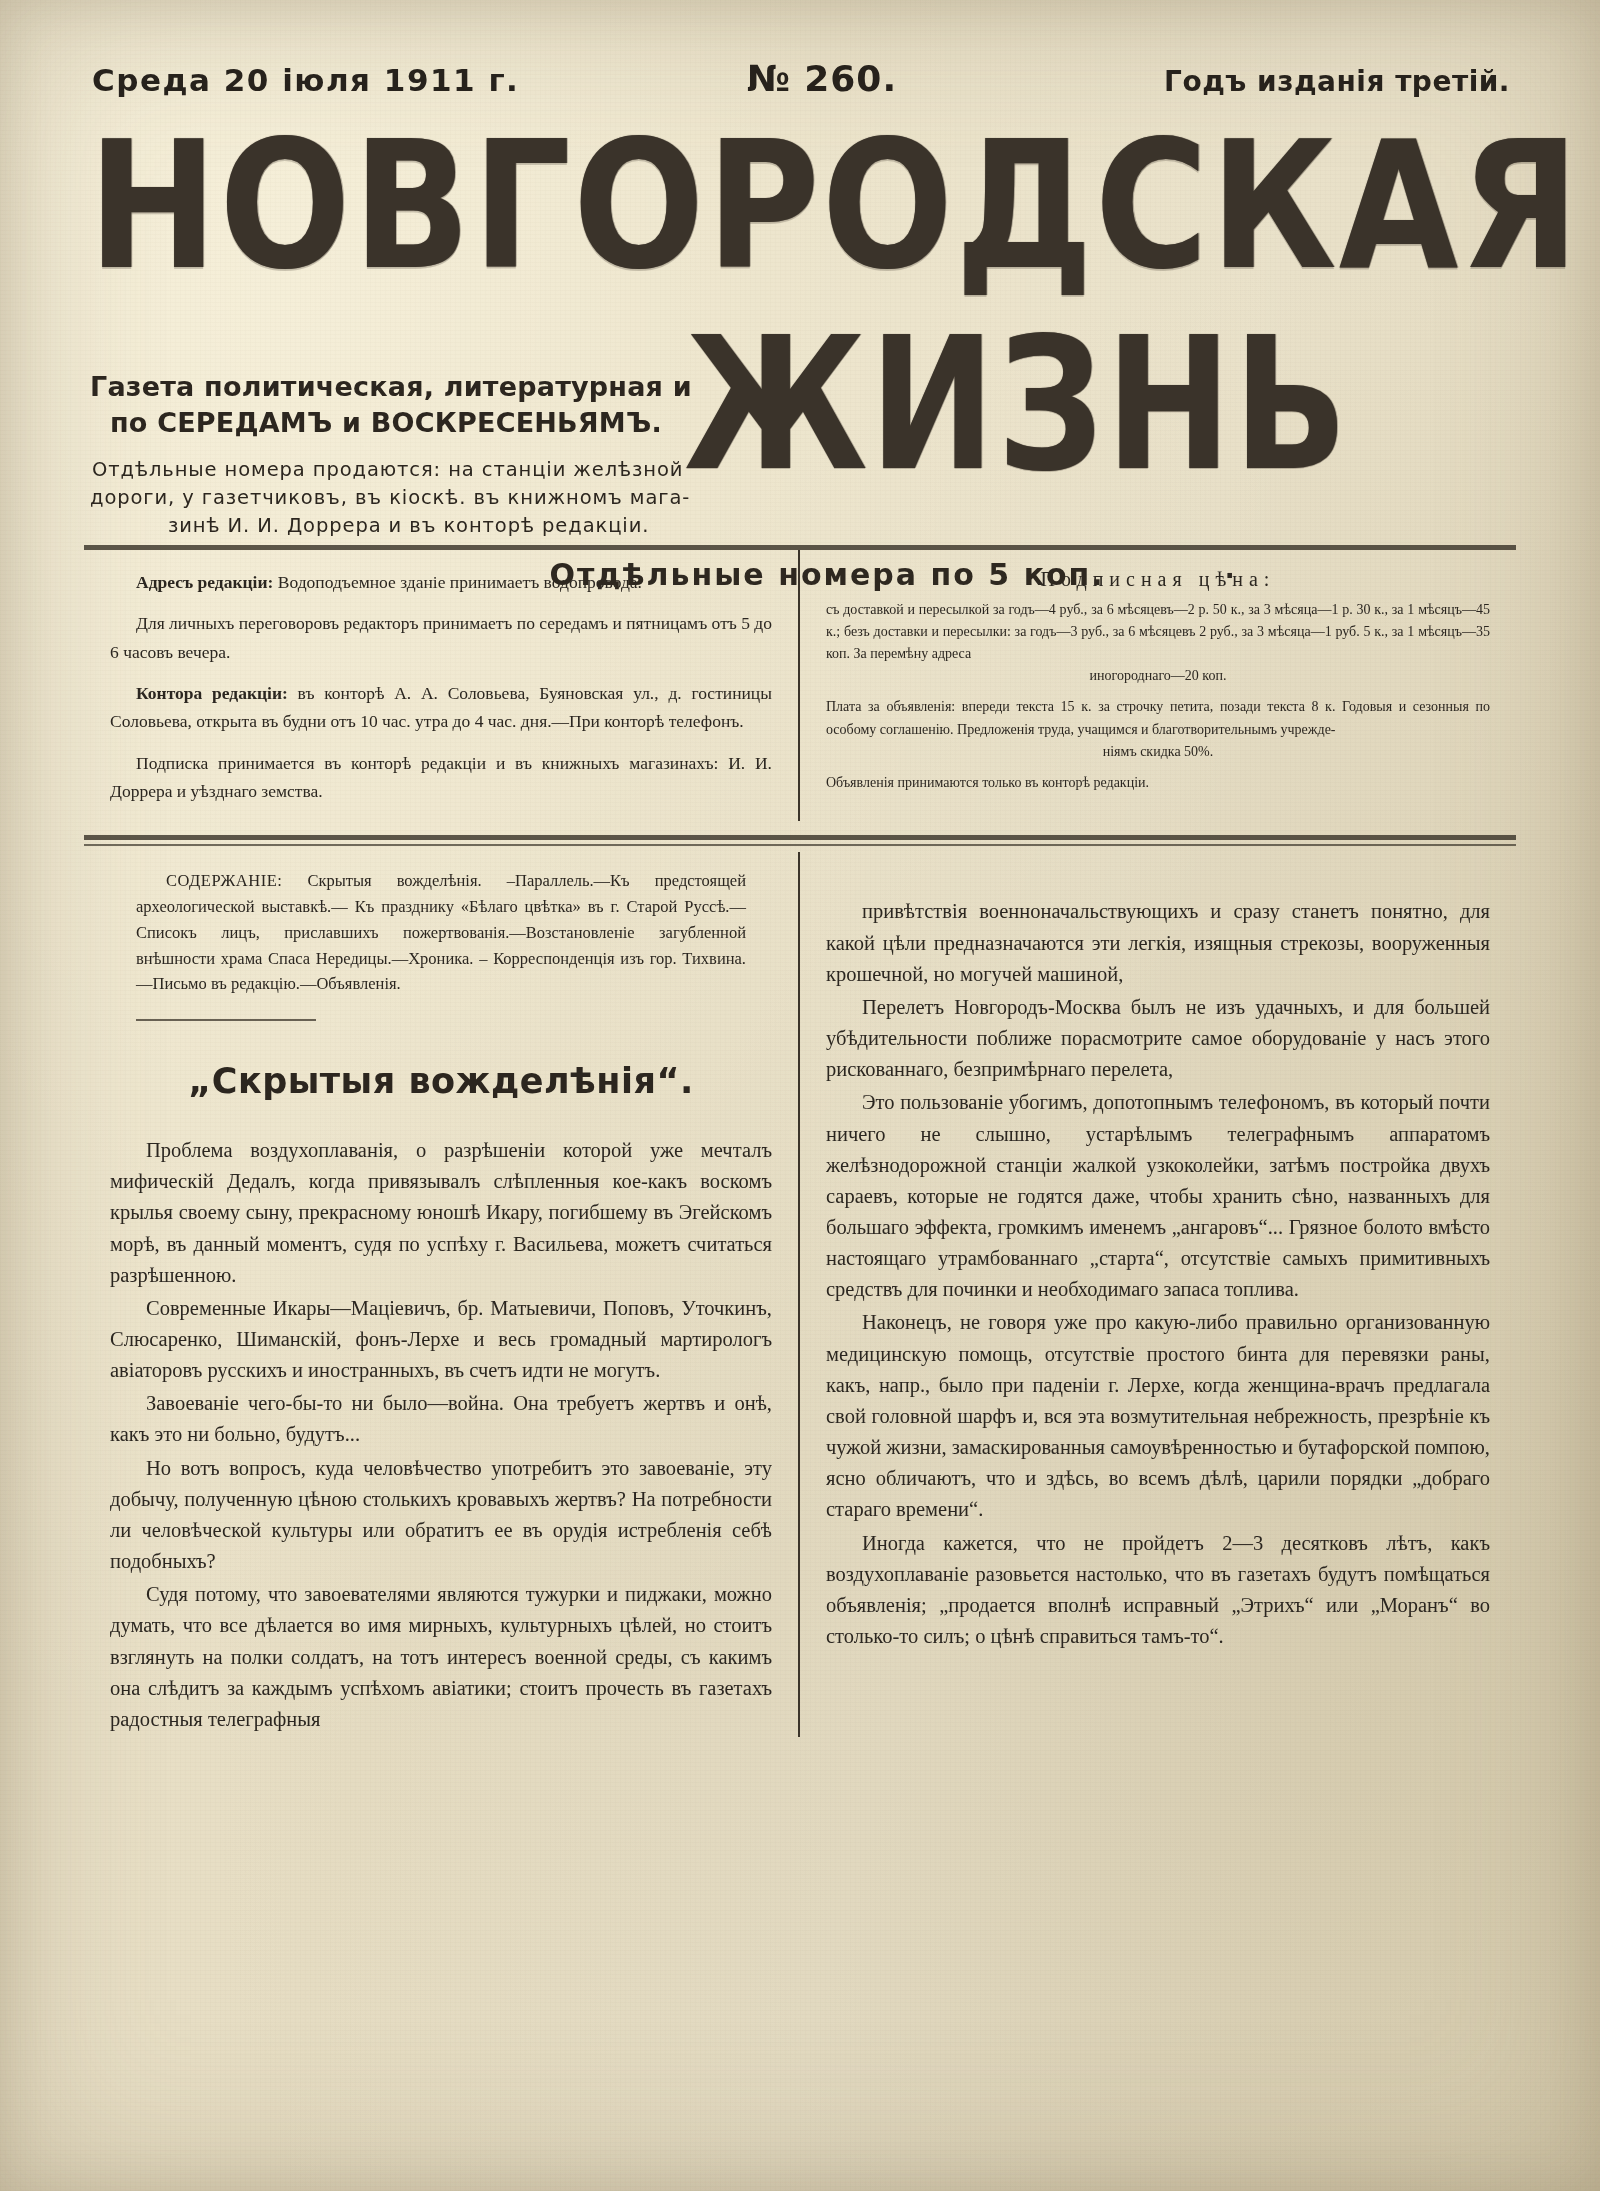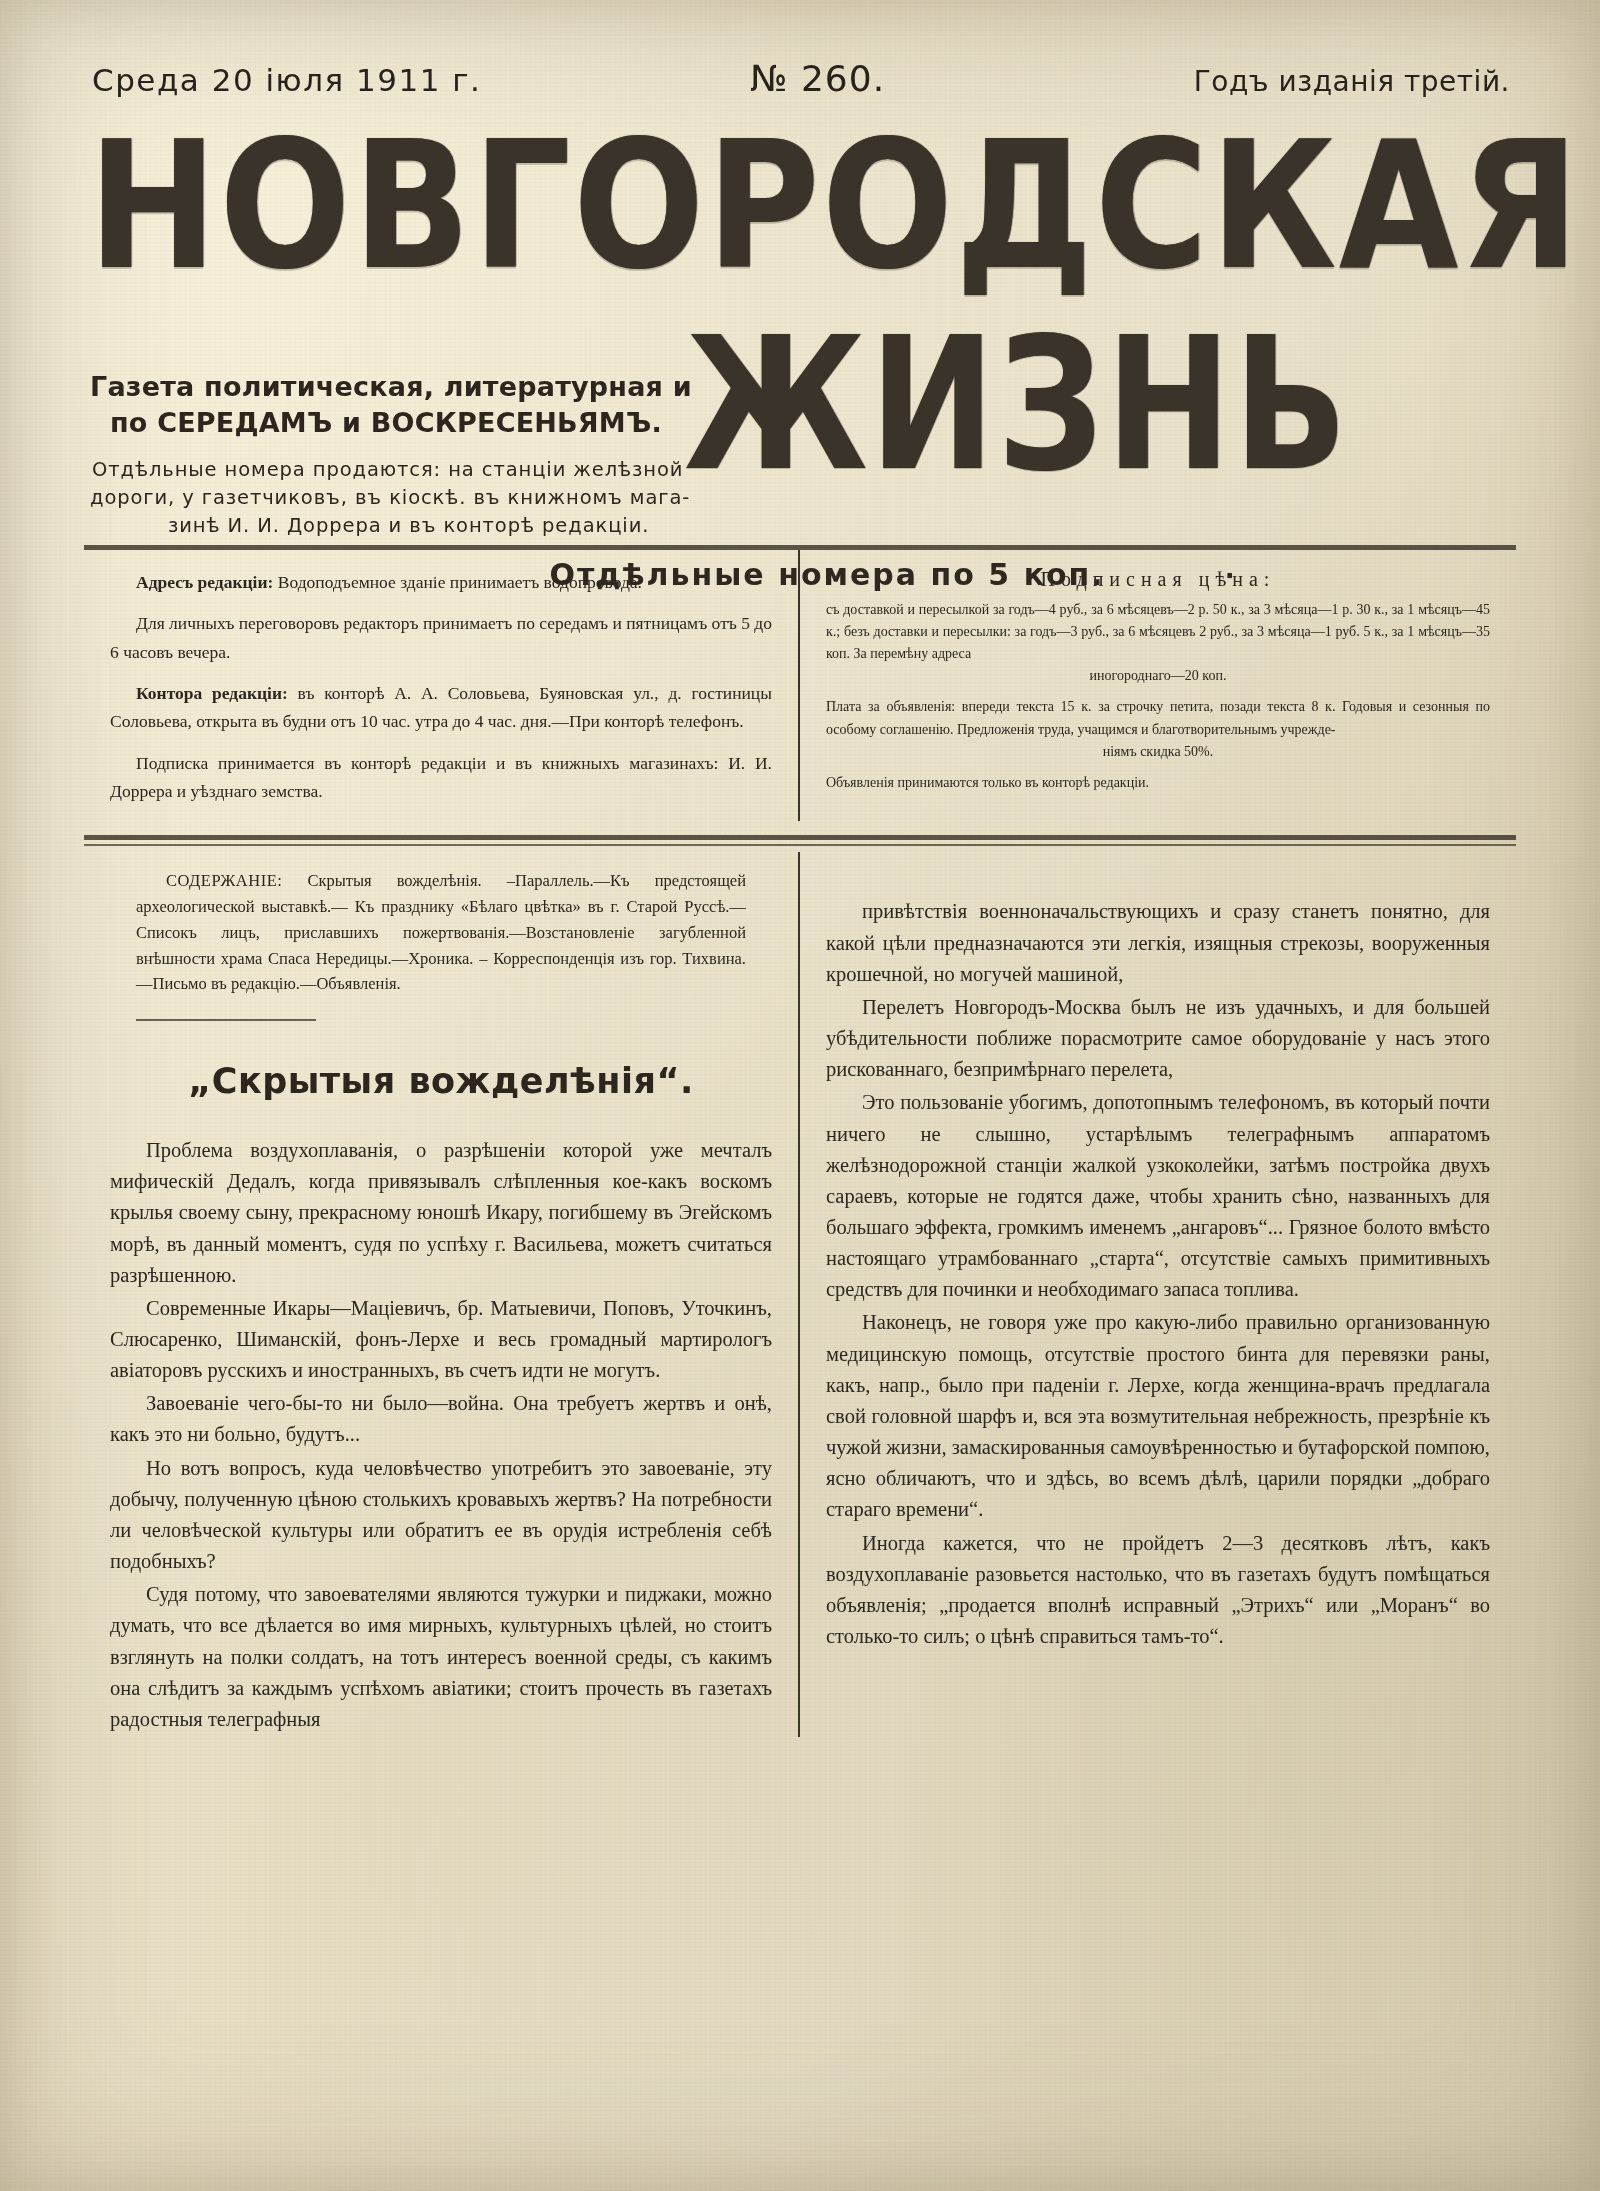--- a/index.html
+++ b/index.html
@@ -48,21 +48,21 @@
 
   .inner { position: relative; z-index: 2; }
 
   
   .topline {
     display: flex;
     align-items: baseline;
     justify-content: space-between;
     padding-top: 58px;
     font-family: "DejaVu Sans", sans-serif;
-    font-weight: normal;
+    font-weight: bold;
     color: #27221c;
   }
   .topline .date {
     font-size: 31px;
     letter-spacing: 1.5px;
     margin-left: 8px;
   }
   .topline .issue {
     font-size: 36px;
     letter-spacing: 1px;

